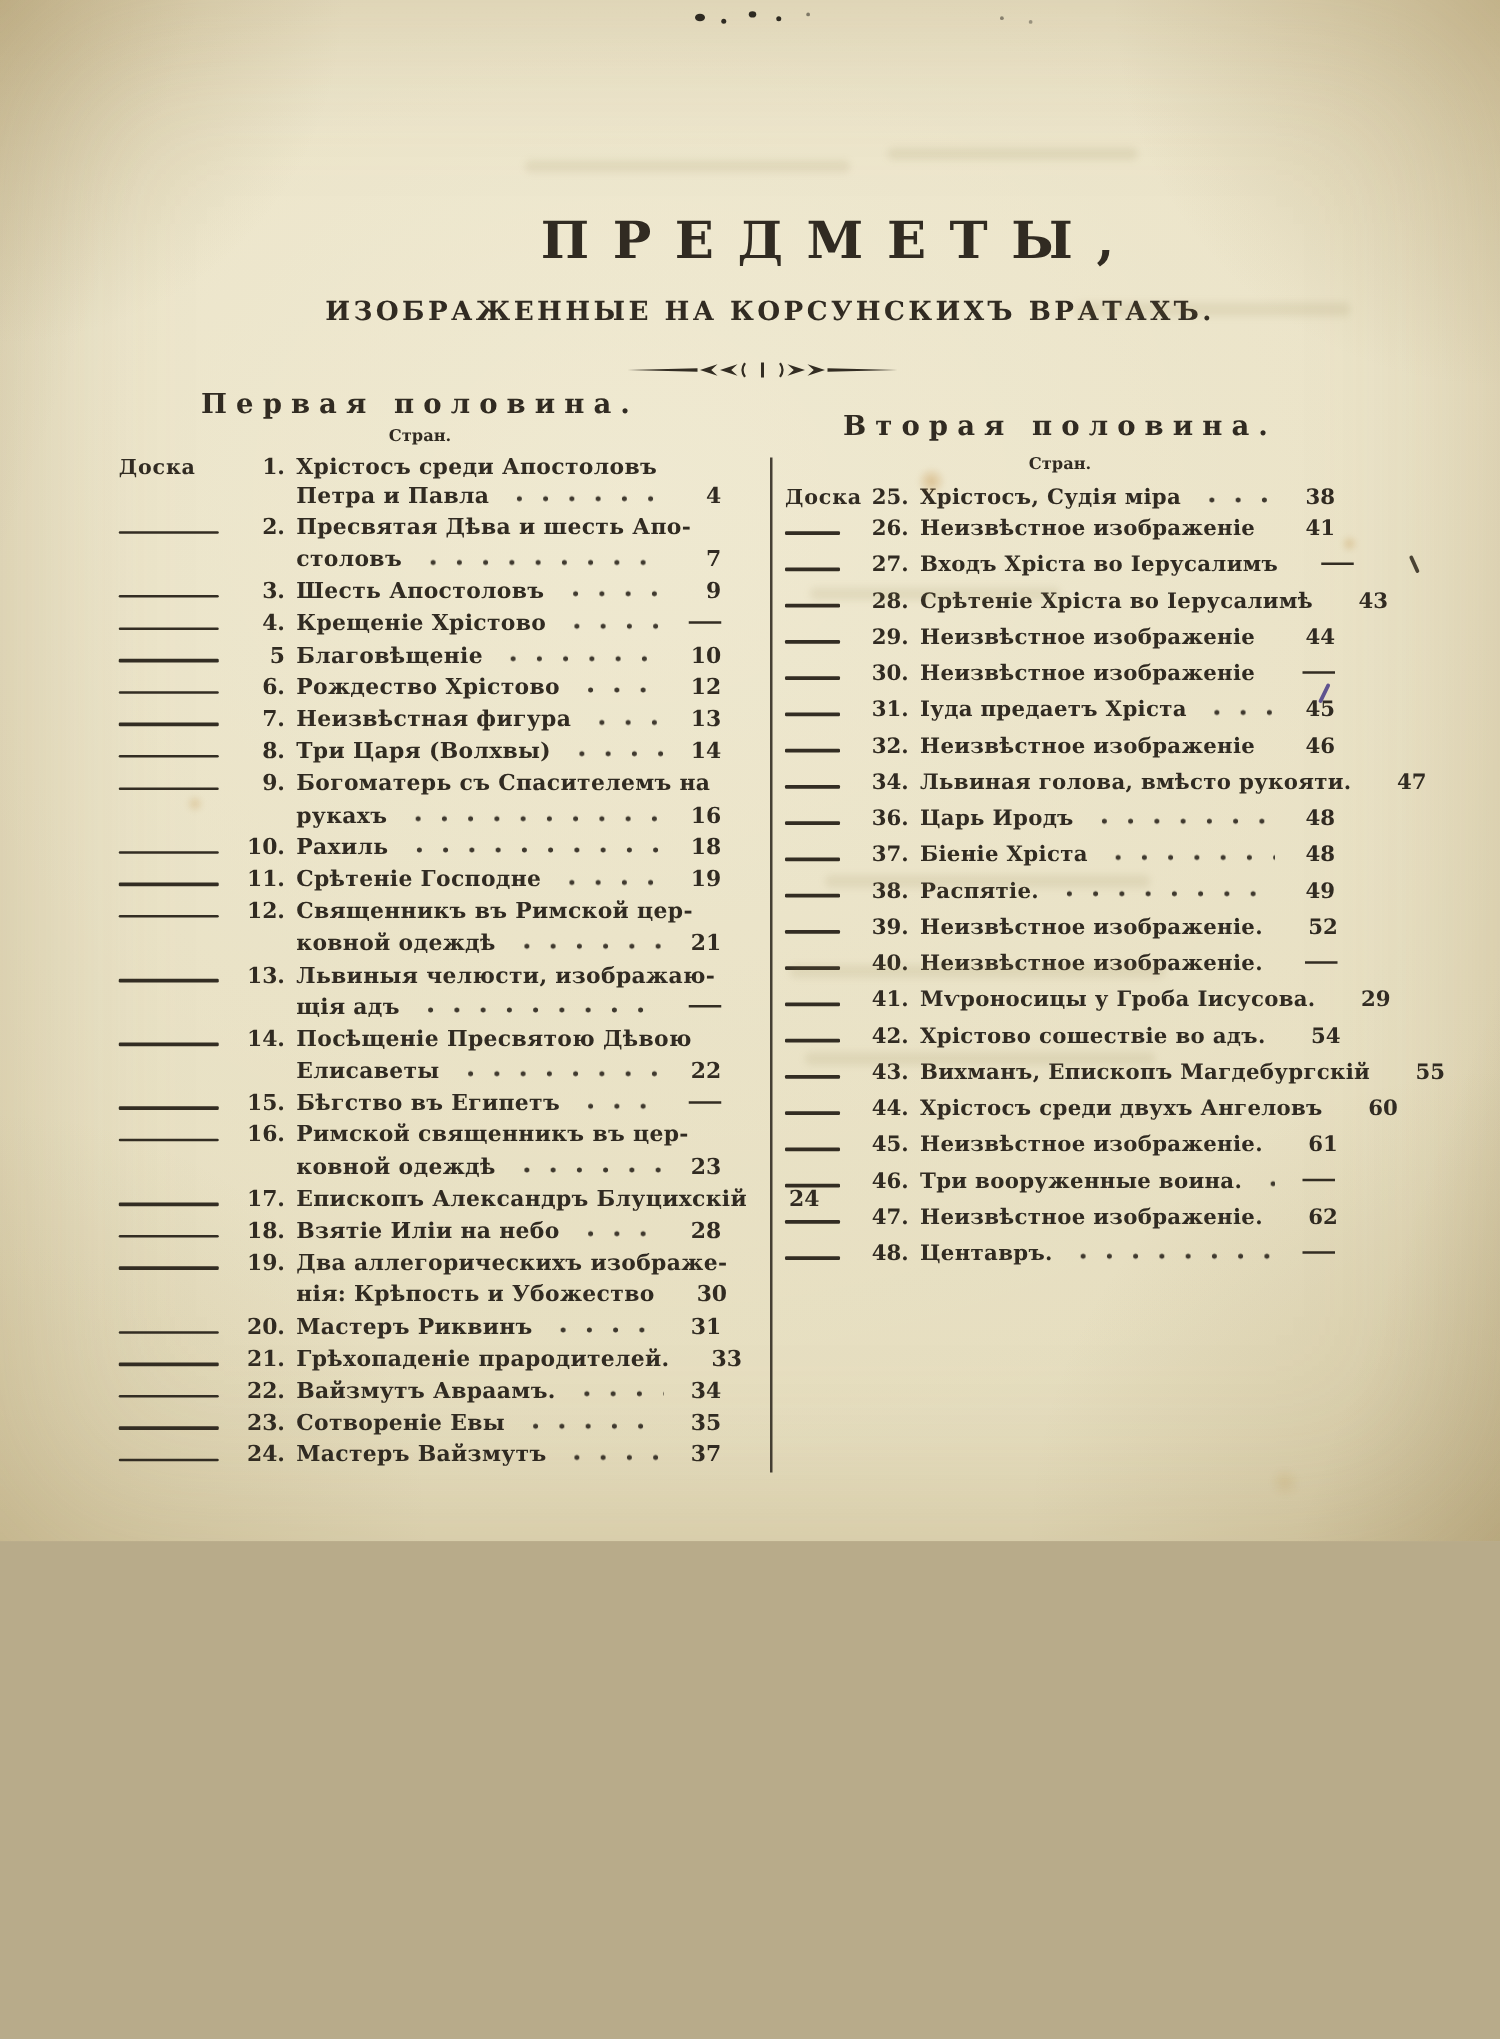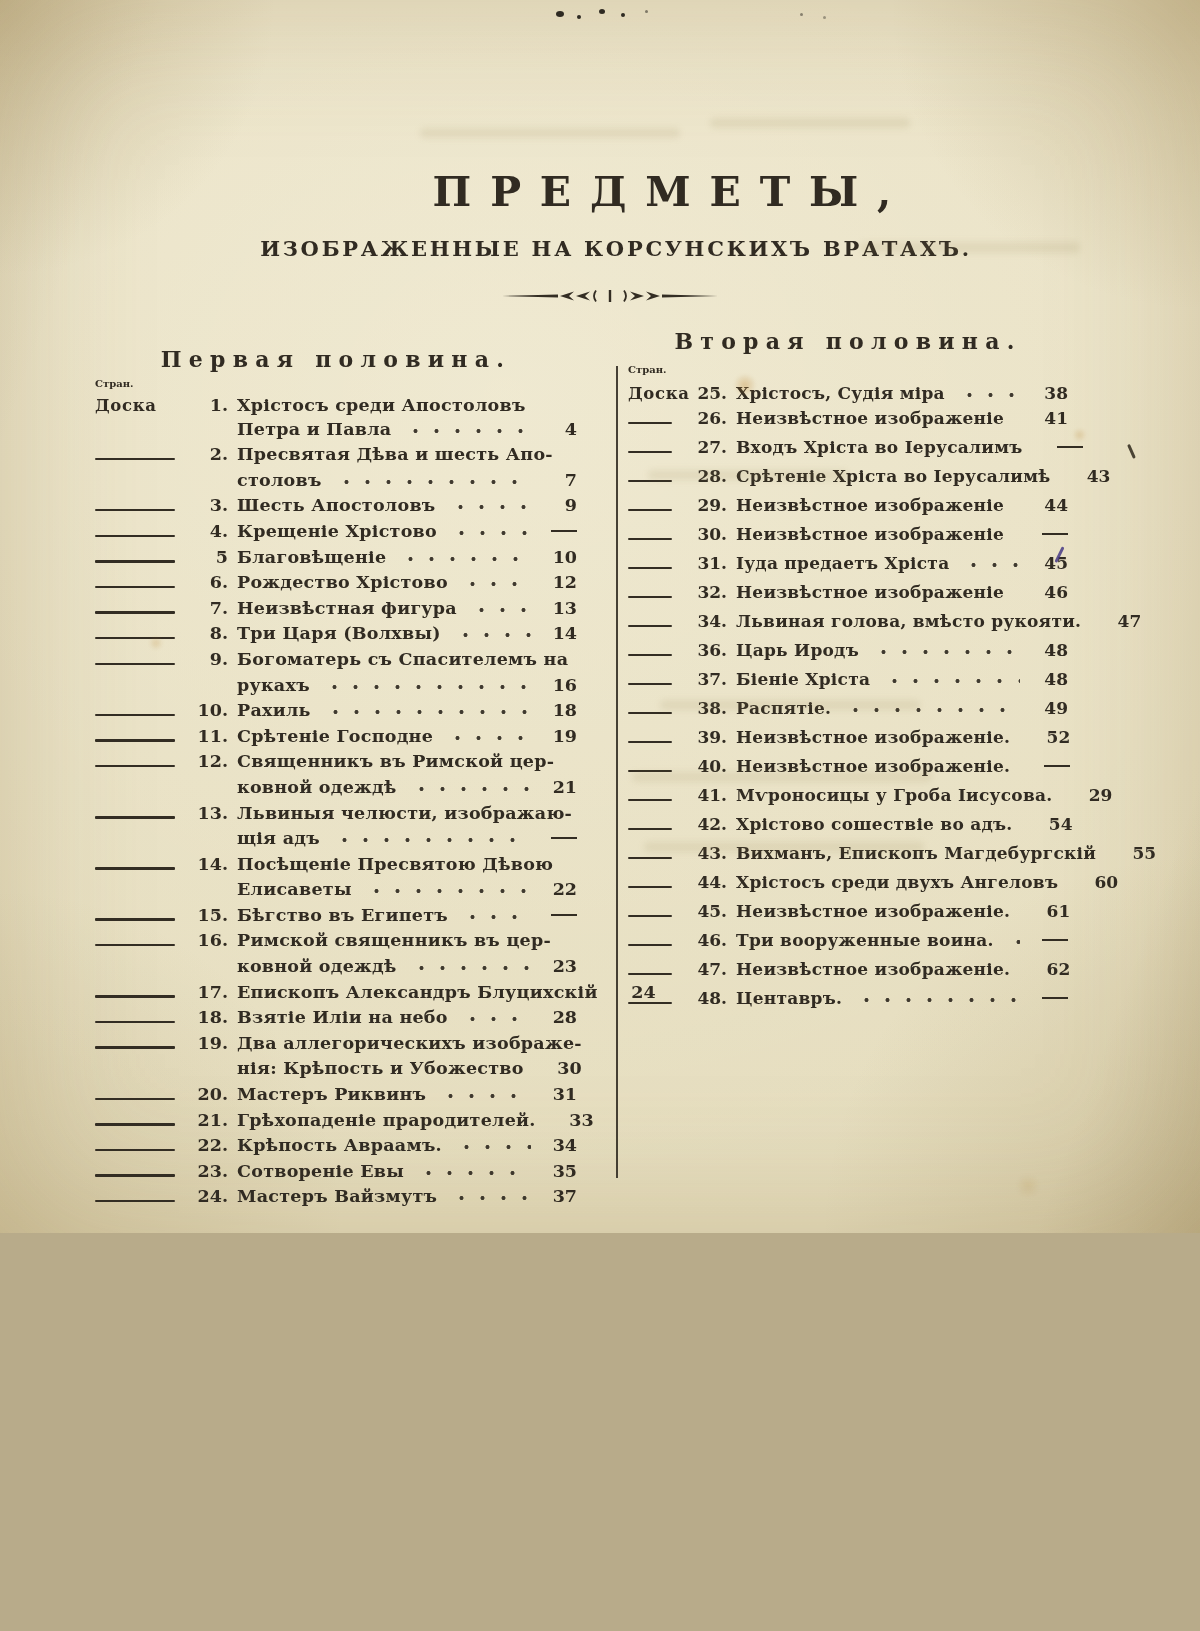--- a/index.html
+++ b/index.html
@@ -24,27 +24,27 @@
     transform:translateX(62px);white-space:nowrap;
   }
   .subtitle{
     position:absolute;top:236px;left:0;width:100%;text-align:center;
     font-size:21px;font-weight:bold;letter-spacing:.13em;
     transform:translateX(16px);white-space:nowrap;
   }
   .ornament{position:absolute;top:288px;left:500px;}
   
   .col{position:absolute;}
-  .col-first{left:95px;top:310px;width:482px;margin-top:36px;--labw:96px;--numw:46px;--pgw:42px;--lh:25.6px;--fs:17.5px;}
+  .col-first{left:95px;top:310px;width:482px;--labw:96px;--numw:46px;--pgw:42px;--lh:25.6px;--fs:17.5px;}
   .col-second{left:628px;top:328px;width:440px;--labw:60px;--numw:48px;--pgw:44px;--lh:29px;--fs:17px;}
   .col-heading{
     text-align:center;font-size:22px;font-weight:bold;
     letter-spacing:.33em;white-space:nowrap;
   }
-  .stran{ text-align:left;font-size:10px;font-weight:bold;margin:6px 0 4px 0;}
+  .stran{ text-align:center;font-size:13px;font-weight:bold;margin:6px 0 4px 0;}
   .col-second .stran{margin-top:10px;}
   .items{}
   .toc-item{}
   .toc-line{display:flex;align-items:baseline;height:var(--lh);font-size:var(--fs);font-weight:bold;}
   .cell-label{width:var(--labw);flex:none;display:flex;align-items:center;height:100%;}
   .label-text{font-size:16.5px;font-weight:bold;letter-spacing:.04em;text-align:right;}
   .ditto-dash{width:calc(var(--labw) - 16px);height:2.4px;background:#332d23;border-radius:1px;}
   .cell-num{width:var(--numw);flex:none;text-align:right;padding-right:9px;box-sizing:border-box;}
   .cell-indent{width:calc(var(--labw) + var(--numw));flex:none;}
   .cell-content{flex:1;min-width:0;display:flex;align-items:baseline;}
@@ -412,21 +412,21 @@
             </div>
           </div>
         </div>
         <div class="toc-item">
           <div class="toc-line">
             <div class="cell-label">
               <div class="ditto-dash"></div>
             </div>
             <div class="cell-num">22.</div>
             <div class="cell-content">
-              <span class="item-title">Крѣпость Авраамъ.</span>
+              <span class="item-title">Вайзмутъ Авраамъ.</span>
               <span class="dot-leader"></span>
               <span class="cell-page">34</span>
             </div>
           </div>
         </div>
         <div class="toc-item">
           <div class="toc-line">
             <div class="cell-label">
               <div class="ditto-dash"></div>
             </div>

